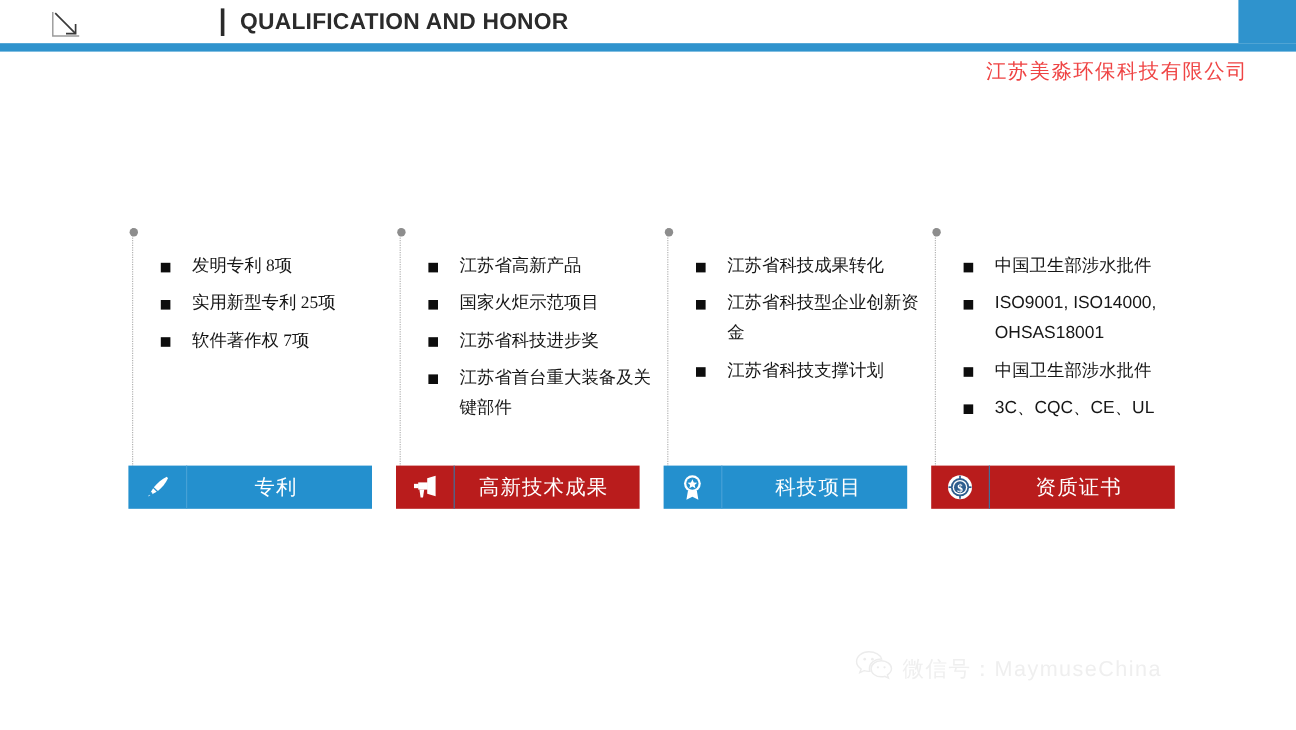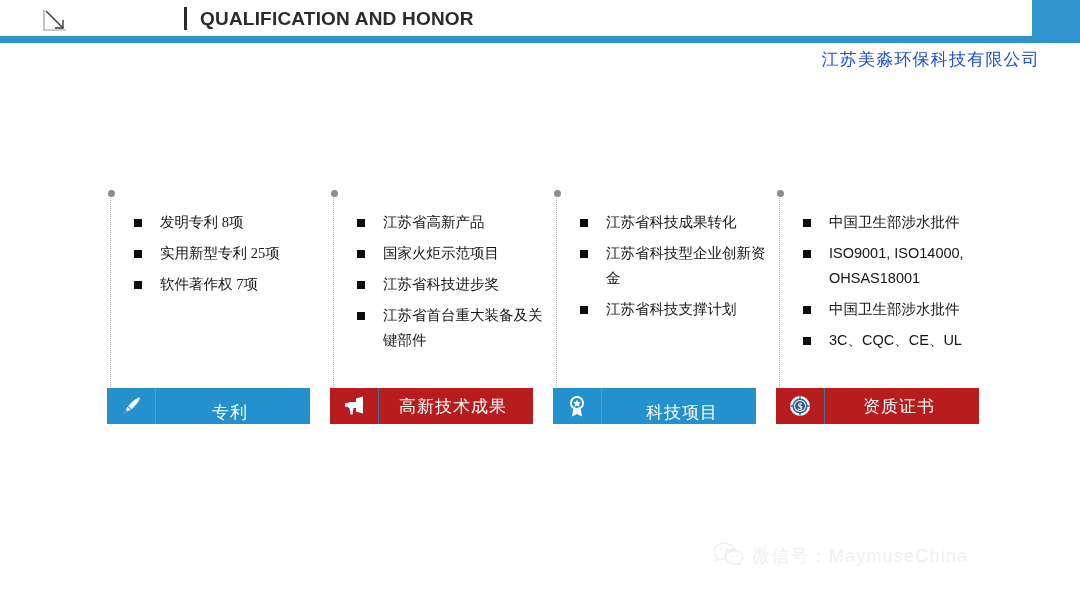--- a/index.html
+++ b/index.html
@@ -63,21 +63,21 @@
     left: 1032px; top: 0;
     width: 48px; height: 36px;
     background: #2f93cd;
   }
 
   .company-name {
     position: absolute;
     right: 40px; top: 48px;
     font-family: "Liberation Serif", "DejaVu Serif", serif;
     font-size: 17px;
-    color: #1d4ed8;
+    color: #ef4444;
     letter-spacing: 1.2px;
     white-space: nowrap;
   }
 
   
   .columns {
     position: absolute;
     left: 0; top: 0;
     width: 988px; height: 608px;
   }
@@ -130,21 +130,21 @@
 
   
   .bar {
     position: absolute;
     top: 388px;
     width: 203px;
     height: 36px;
     display: flex;
     align-items: center;
   }
-  .bar.light { background: #2490ce; align-items: flex-end; }
+  .bar.light { background: #2490ce; }
   .bar.dark  { background: #b91c1c; }
   .bar-icon {
     width: 48px;
     height: 36px;
     display: flex;
     align-items: center;
     justify-content: center;
     flex: 0 0 48px;
   }
   .bar.light .bar-icon { border-right: 1px solid #46a1d6; }

